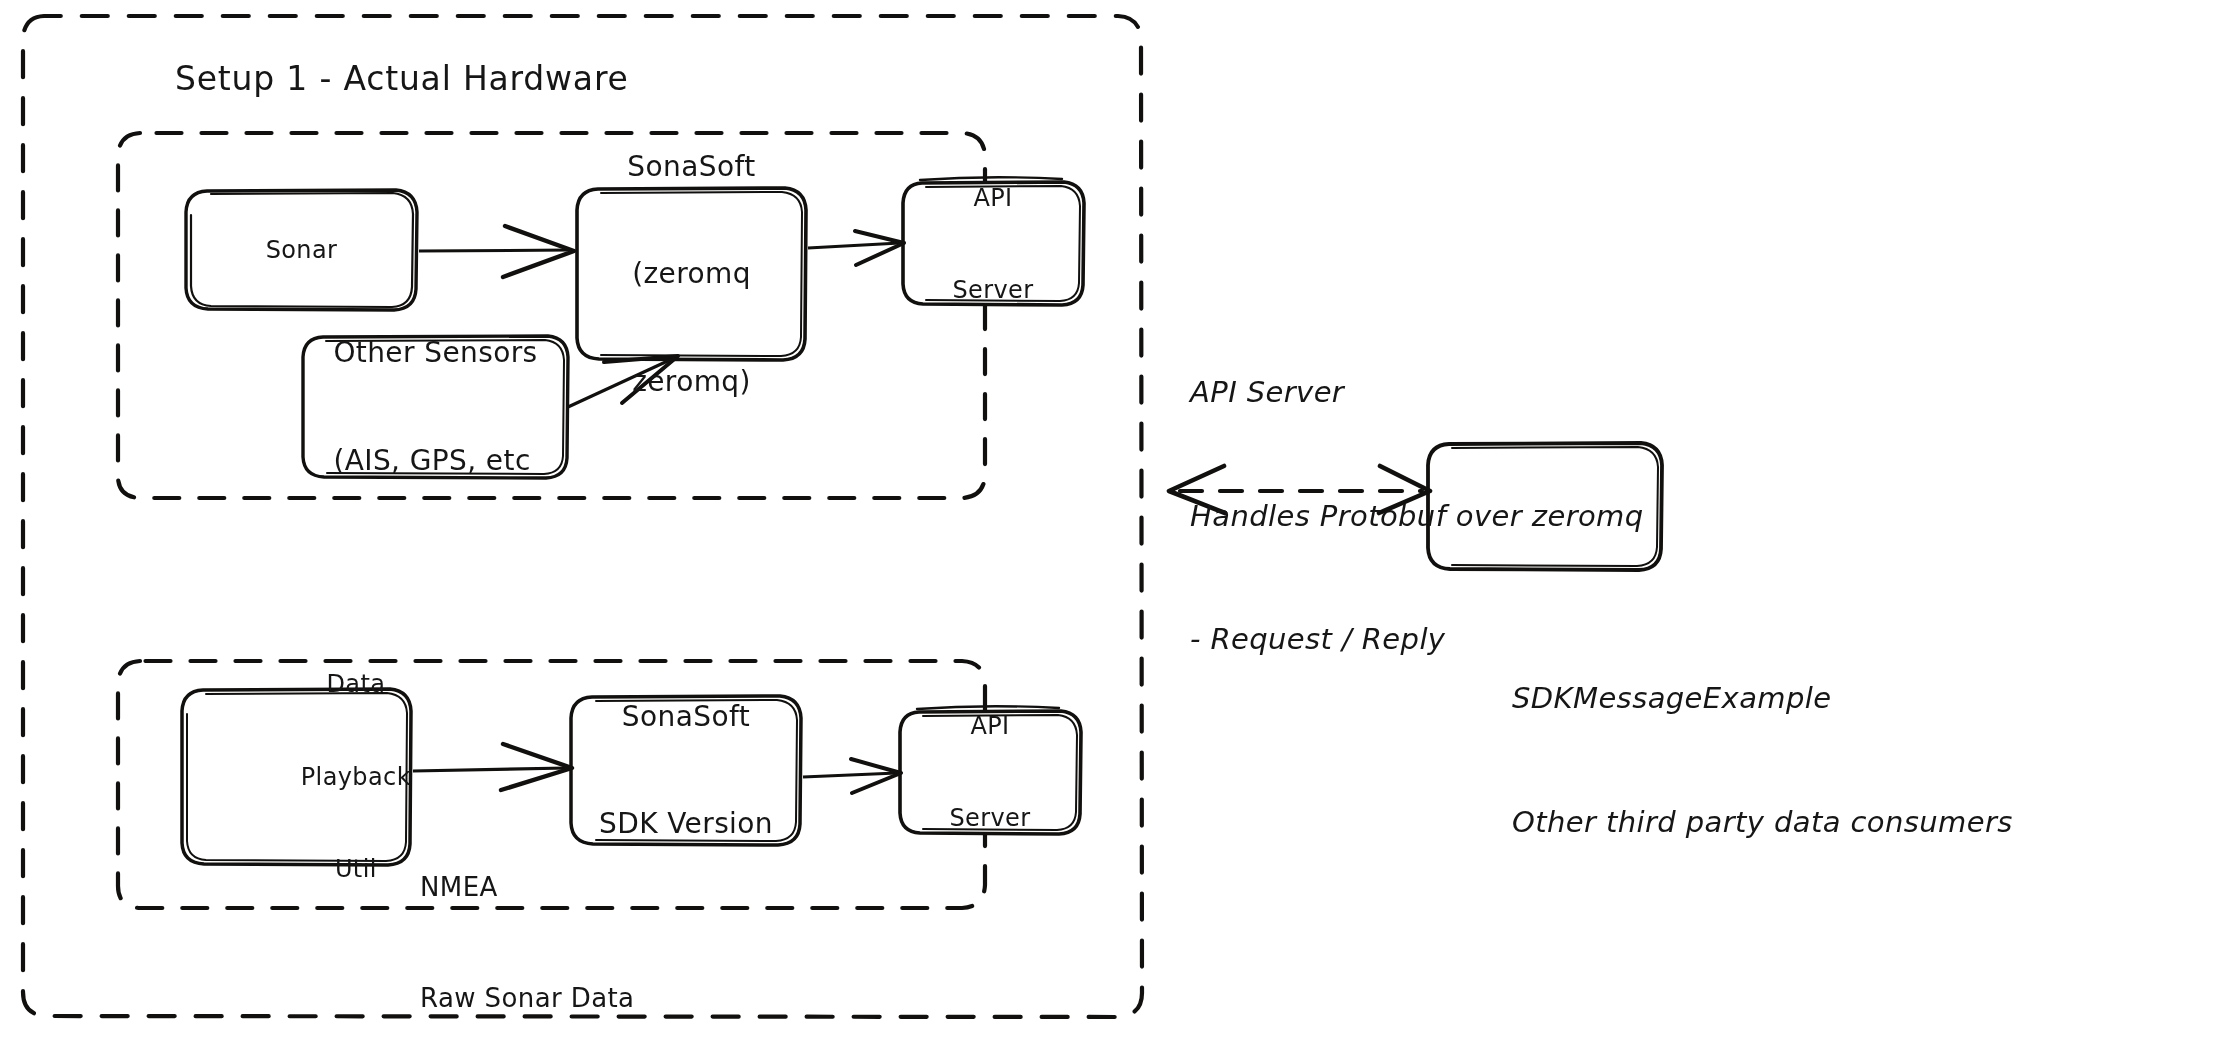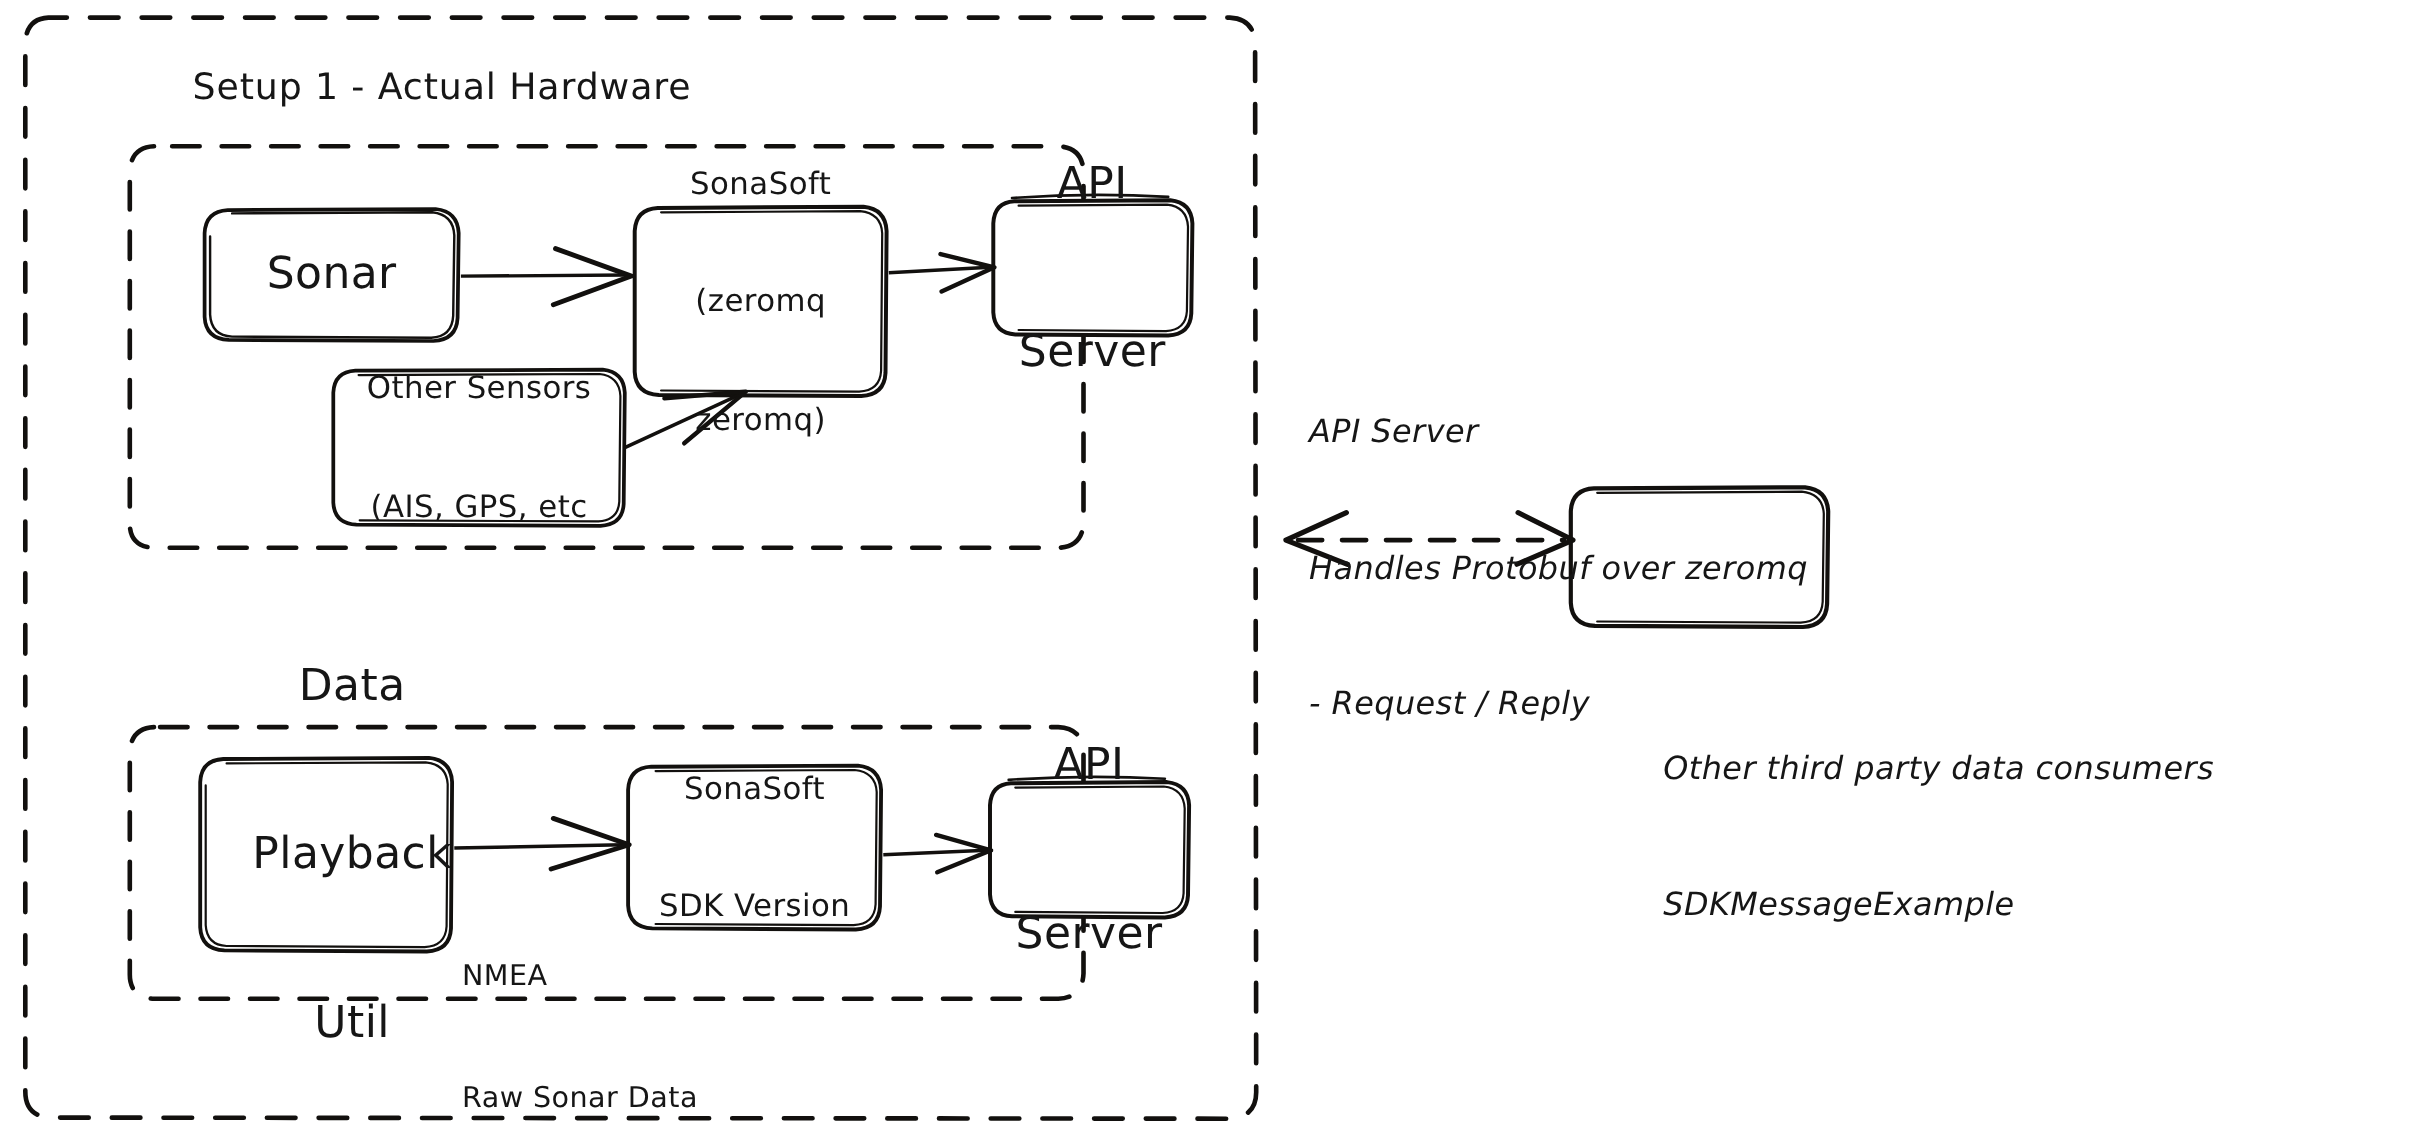--- a/index.html
+++ b/index.html
@@ -27,21 +27,21 @@
   .lbl {
     position: absolute;
     color: #161616;
     font-family: "DejaVu Sans", sans-serif;
     line-height: 1.28;
     white-space: pre;
     letter-spacing: 0.4px;
   }
   .node-label {
     text-align: center;
-    font-size: 40px;
+    font-size: 24px;
   }
   .group-title {
     font-size: 33px;
     letter-spacing: 0.8px;
   }
   .note {
     font-size: 29px;
     line-height: 1.42;
     font-style: italic;
   }
@@ -175,21 +175,21 @@
 
   <div class="lbl group-title" style="left:175px; top:58px;">Setup 1 - Actual Hardware</div>
 
   <div class="node-box" style="left:186px; top:190px; width:231px; height:120px;">
     <div class="lbl node-label" style="position:static;">
       <div>Sonar</div>
     </div>
   </div>
 
   <div class="node-box" style="left:303px; top:336px; width:265px; height:142px;">
-    <div class="lbl node-label" style="position:static; text-align:center; font-size:28px;">
+    <div class="lbl node-label" style="position:static; text-align:left; font-size:28px;">
       <div>Other Sensors</div>
       <div>(AIS, GPS, etc</div>
     </div>
   </div>
 
   <div class="node-box" style="left:577px; top:188px; width:229px; height:172px;">
     <div class="lbl node-label" style="position:static; font-size:28px;">
       <div>SonaSoft</div>
       <div>(zeromq</div>
       <div>zeromq)</div>
@@ -231,17 +231,17 @@
     <div>Raw Sonar Data</div>
   </div>
 
   <div class="lbl note" style="left:1190px; top:290px;">
     <div>API Server</div>
     <div>Handles Protobuf over zeromq</div>
     <div>- Request / Reply</div>
   </div>
 
   <div class="lbl note" style="left:1512px; top:596px;">
+    <div>SDKMessageExample</div>
     <div>Other third party data consumers</div>
-    <div>SDKMessageExample</div>
   </div>
 
 </div>
 
 </body></html>

